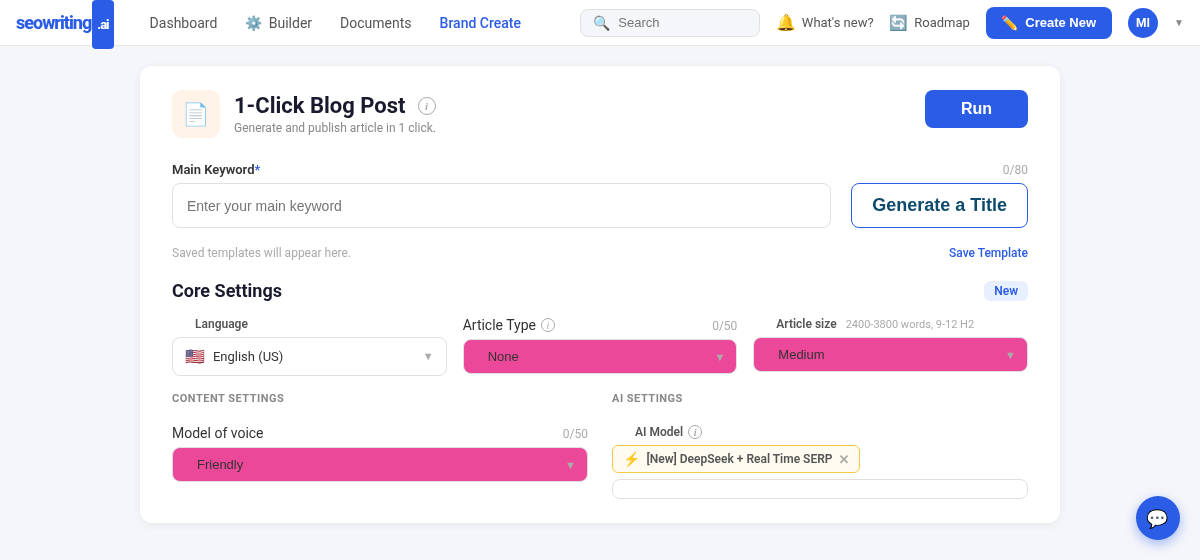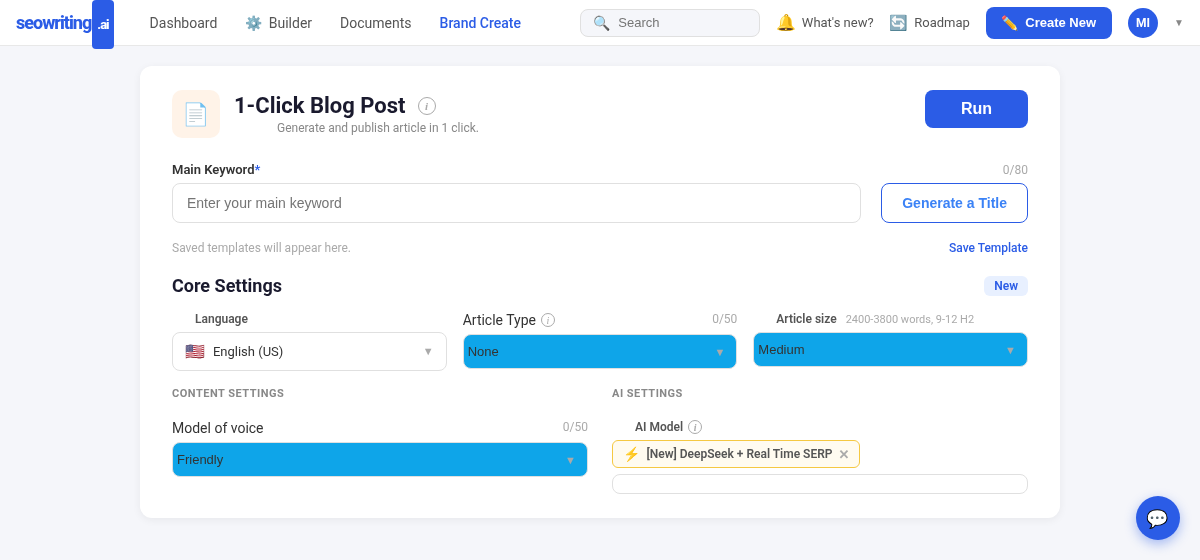--- a/index.html
+++ b/index.html
@@ -150,21 +150,20 @@
       font-weight: 700;
       color: #1a1a2e;
       display: flex;
       align-items: center;
       gap: 12px;
     }
     .page-subtitle {
       font-size: 12px;
       color: #888;
       margin-top: 3px;
-      margin-left: 43px;
     }
     .info-icon {
       width: 18px; height: 18px;
       border-radius: 50%;
       border: 1.5px solid #aaa;
       display: inline-flex;
       align-items: center;
       justify-content: center;
       font-size: 11px;
       color: #aaa;
@@ -212,22 +211,22 @@
     }
     .form-input-row {
       display: flex;
       gap: 20px;
     }
     .generate-title-btn {
       background: #fff;
       border: 1.5px solid #2b5ce6;
       border-radius: 8px;
       padding: 11px 20px;
-      color: #3b82f6;
-      font-size: 14px;
+      color: #0c4a6e;
+      font-size: 18px;
       font-weight: 600;
       cursor: pointer;
       white-space: nowrap;
     }
 
     
     .template-bar {
       display: flex;
       align-items: center;
       justify-content: space-between;
@@ -276,36 +275,36 @@
       font-weight: 600;
       color: #555;
       margin-bottom: 6px;
       display: flex;
       align-items: center;
       gap: 5px;
       padding-left: 23px;
     }
     .settings-label-row {
       display: flex;
-      align-items: flex-start;
+      align-items: flex-end;
       justify-content: space-between;
       margin-bottom: 6px;
     }
     .select-wrapper {
       position: relative;
       width: 100%;
     }
     .select-wrapper select {
       width: 100%;
       border: 1.5px solid #e0e0e0;
       border-radius: 8px;
-      padding: 9px 4px;
+      padding: 9px 24px;
       font-size: 13px;
       color: #333;
-      background: #0ea5e9;
+      background: #ec4899;
       appearance: none;
       cursor: pointer;
       outline: none;
     }
     .select-chevron {
       position: absolute;
       right: 12px;
       top: 50%;
       transform: translateY(-50%);
       pointer-events: none;

